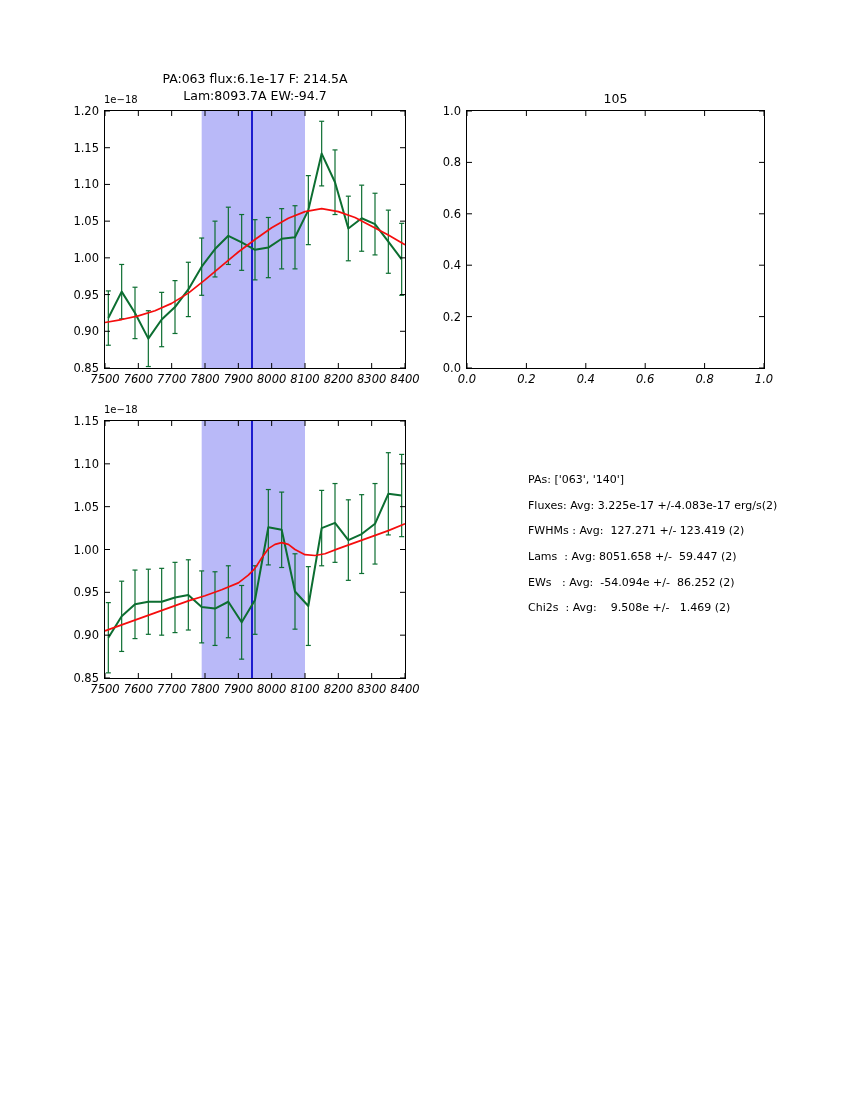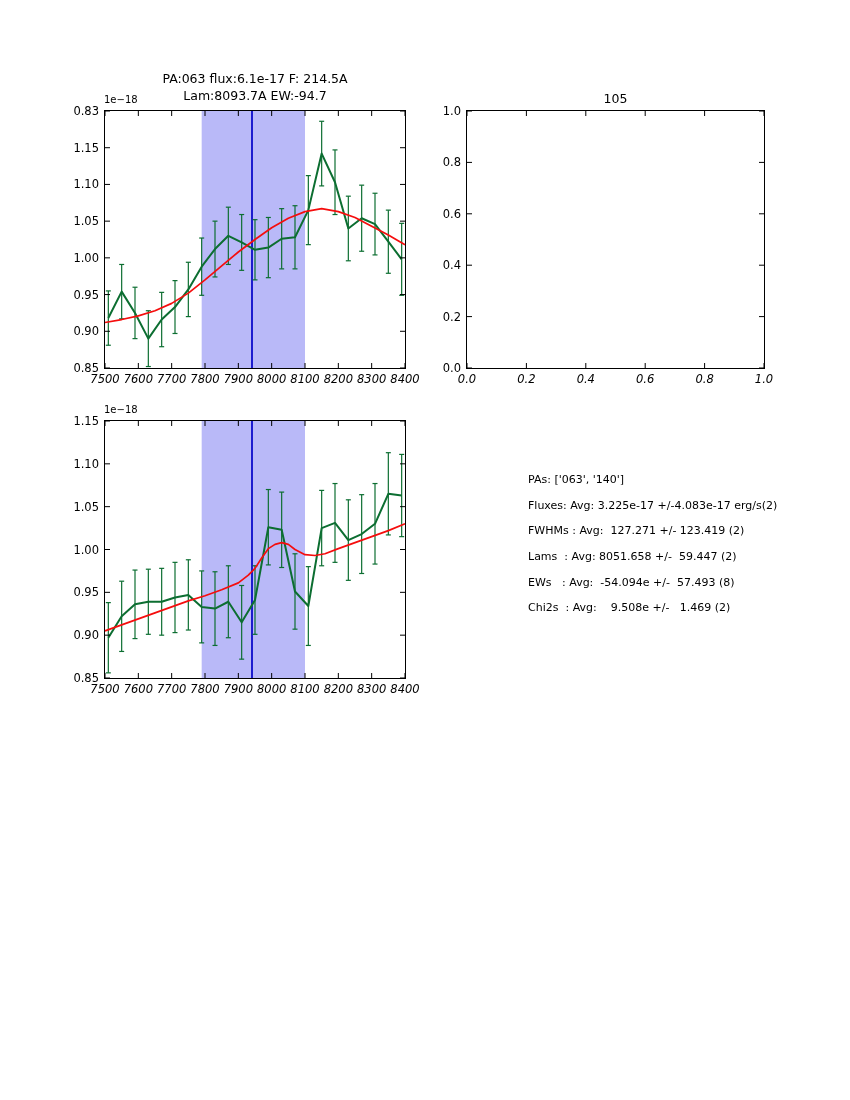--- a/index.html
+++ b/index.html
@@ -292,42 +292,42 @@
           <line x1="300" y1="0" x2="295" y2="0"></line>
         </g>
       </svg>
     </div>
 
   <div class="stats" style="left:528px; top:433px;margin-top:34px;">
     <div class="stat-line">PAs: ['063', '140']</div>
     <div class="stat-line">Fluxes: Avg: 3.225e-17 +/-4.083e-17 erg/s(2)</div>
     <div class="stat-line">FWHMs : Avg:  127.271 +/- 123.419 (2)</div>
     <div class="stat-line">Lams  : Avg: 8051.658 +/-  59.447 (2)</div>
-    <div class="stat-line">EWs   : Avg:  -54.094e +/-  57.493 (8)</div>
+    <div class="stat-line">EWs   : Avg:  -54.094e +/-  86.252 (2)</div>
     <div class="stat-line">Chi2s  : Avg:    9.508e +/-   1.469 (2)</div>
   </div>
 
 <div class="ticklabel xticklabel" style="left: 80px; top: 372px;">7500</div>
     <div class="ticklabel xticklabel" style="left: 113.333px; top: 372px;">7600</div>
     <div class="ticklabel xticklabel" style="left: 146.667px; top: 372px;">7700</div>
     <div class="ticklabel xticklabel" style="left: 180px; top: 372px;">7800</div>
     <div class="ticklabel xticklabel" style="left: 213.333px; top: 372px;">7900</div>
     <div class="ticklabel xticklabel" style="left: 246.667px; top: 372px;">8000</div>
     <div class="ticklabel xticklabel" style="left: 280px; top: 372px;">8100</div>
     <div class="ticklabel xticklabel" style="left: 313.333px; top: 372px;">8200</div>
     <div class="ticklabel xticklabel" style="left: 346.667px; top: 372px;">8300</div>
     <div class="ticklabel xticklabel" style="left: 380px; top: 372px;">8400</div>
     <div class="ticklabel yticklabel" style="left: 53px; top: 361px;">0.85</div>
     <div class="ticklabel yticklabel" style="left: 53px; top: 324.286px;">0.90</div>
     <div class="ticklabel yticklabel" style="left: 53px; top: 287.571px;">0.95</div>
     <div class="ticklabel yticklabel" style="left: 53px; top: 250.857px;">1.00</div>
     <div class="ticklabel yticklabel" style="left: 53px; top: 214.143px;">1.05</div>
     <div class="ticklabel yticklabel" style="left: 53px; top: 177.429px;">1.10</div>
     <div class="ticklabel yticklabel" style="left: 53px; top: 140.714px;">1.15</div>
-    <div class="ticklabel yticklabel" style="left: 53px; top: 104px;">0.83</div>
+    <div class="ticklabel yticklabel" style="left: 53px; top: 104px;">1.20</div>
     <div class="ticklabel xticklabel" style="left: 442px; top: 372px;">0.0</div>
     <div class="ticklabel xticklabel" style="left: 501.4px; top: 372px;">0.2</div>
     <div class="ticklabel xticklabel" style="left: 560.8px; top: 372px;">0.4</div>
     <div class="ticklabel xticklabel" style="left: 620.2px; top: 372px;">0.6</div>
     <div class="ticklabel xticklabel" style="left: 679.6px; top: 372px;">0.8</div>
     <div class="ticklabel xticklabel" style="left: 739px; top: 372px;">1.0</div>
     <div class="ticklabel yticklabel" style="left: 415px; top: 361px;">0.0</div>
     <div class="ticklabel yticklabel" style="left: 415px; top: 309.6px;">0.2</div>
     <div class="ticklabel yticklabel" style="left: 415px; top: 258.2px;">0.4</div>
     <div class="ticklabel yticklabel" style="left: 415px; top: 206.8px;">0.6</div>

